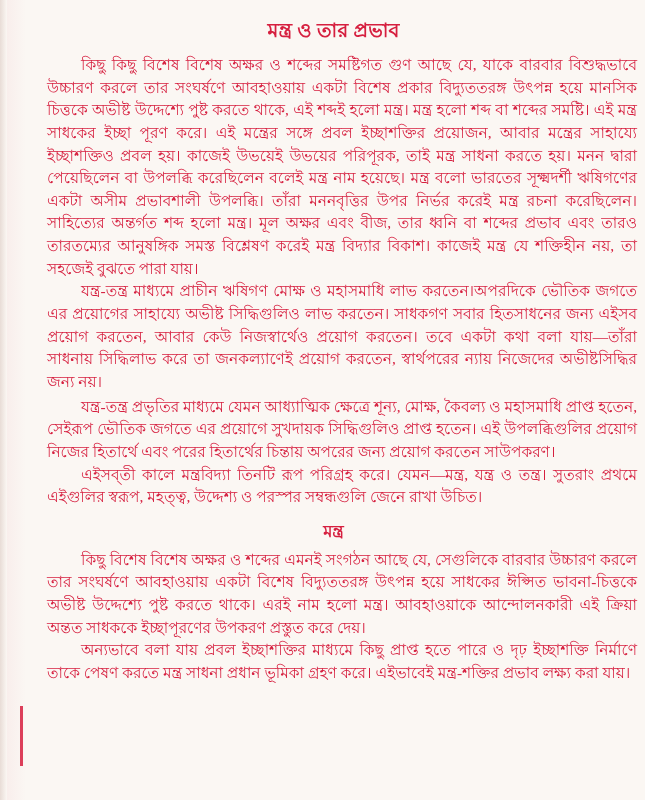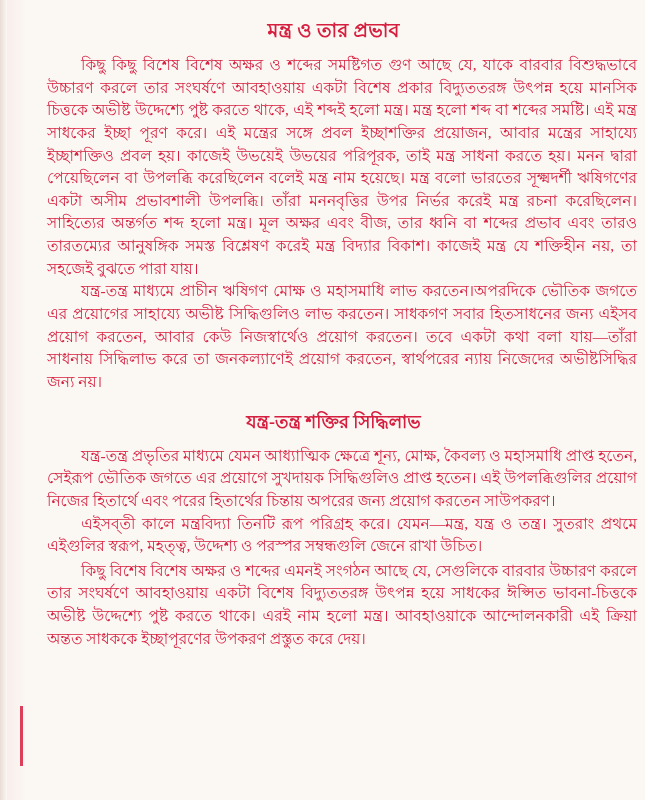--- a/index.html
+++ b/index.html
@@ -85,21 +85,22 @@
   <div class="left-edge"></div>
   <div class="edge-mark"></div>
 
   <div class="section">
     <h1 class="heading">মন্ত্র ও তার প্রভাব</h1>
     <p class="para">কিছু কিছু বিশেষ বিশেষ অক্ষর ও শব্দের সমষ্টিগত গুণ আছে যে, যাকে বারবার বিশুদ্ধভাবে উচ্চারণ করলে তার সংঘর্ষণে আবহাওয়ায় একটা বিশেষ প্রকার বিদ্যুততরঙ্গ উৎপন্ন হয়ে মানসিক চিত্তকে অভীষ্ট উদ্দেশ্যে পুষ্ট করতে থাকে, এই শব্দই হলো মন্ত্র। মন্ত্র হলো শব্দ বা শব্দের সমষ্টি। এই মন্ত্র সাধকের ইচ্ছা পূরণ করে। এই মন্ত্রের সঙ্গে প্রবল ইচ্ছাশক্তির প্রয়োজন, আবার মন্ত্রের সাহায্যে ইচ্ছাশক্তিও প্রবল হয়। কাজেই উভয়েই উভয়ের পরিপূরক, তাই মন্ত্র সাধনা করতে হয়। মনন দ্বারা পেয়েছিলেন বা উপলব্ধি করেছিলেন বলেই মন্ত্র নাম হয়েছে। মন্ত্র বলো ভারতের সূক্ষ্মদর্শী ঋষিগণের একটা অসীম প্রভাবশালী উপলব্ধি। তাঁরা মননবৃত্তির উপর নির্ভর করেই মন্ত্র রচনা করেছিলেন। সাহিত্যের অন্তর্গত শব্দ হলো মন্ত্র। মূল অক্ষর এবং বীজ, তার ধ্বনি বা শব্দের প্রভাব এবং তারও তারতম্যের আনুষঙ্গিক সমস্ত বিশ্লেষণ করেই মন্ত্র বিদ্যার বিকাশ। কাজেই মন্ত্র যে শক্তিহীন নয়, তা সহজেই বুঝতে পারা যায়।</p>
     <p class="para">যন্ত্র-তন্ত্র মাধ্যমে  প্রাচীন ঋষিগণ মোক্ষ ও মহাসমাধি লাভ করতেন।অপরদিকে ভৌতিক জগতে এর প্রয়োগের সাহায্যে অভীষ্ট সিদ্ধিগুলিও লাভ করতেন। সাধকগণ সবার হিতসাধনের জন্য এইসব প্রয়োগ করতেন, আবার কেউ নিজস্বার্থেও প্রয়োগ করতেন। তবে একটা কথা বলা যায়—তাঁরা সাধনায় সিদ্ধিলাভ করে তা জনকল্যাণেই প্রয়োগ করতেন, স্বার্থপরের ন্যায় নিজেদের অভীষ্টসিদ্ধির জন্য নয়।</p>
   </div>
 
   <div class="section">
-    <h2 class="heading-sub">যন্ত্র-তন্ত্র শক্তির সিদ্ধিলাভ</h2>
     <p class="para">যন্ত্র-তন্ত্র প্রভৃতির মাধ্যমে যেমন আধ্যাত্মিক ক্ষেত্রে শূন্য, মোক্ষ, কৈবল্য ও মহাসমাধি প্রাপ্ত হতেন, সেইরূপ ভৌতিক জগতে এর প্রয়োগে সুখদায়ক সিদ্ধিগুলিও প্রাপ্ত হতেন। এই উপলব্ধিগুলির প্রয়োগ নিজের হিতার্থে এবং পরের হিতার্থের চিন্তায় অপরের জন্য প্রয়োগ করতেন সাউপকরণ।</p>
     <p class="para">এইসব্তী কালে মন্ত্রবিদ্যা তিনটি রূপ পরিগ্রহ করে। যেমন—মন্ত্র, যন্ত্র ও তন্ত্র। সুতরাং প্রথমে এইগুলির স্বরূপ, মহত্ত্ব, উদ্দেশ্য ও পরস্পর সম্বন্ধগুলি জেনে রাখা উচিত।</p>
   </div>
 
   <div class="section">
+    <h3 class="heading-small">মন্ত্র</h3>
     <p class="para">কিছু বিশেষ বিশেষ অক্ষর ও শব্দের এমনই সংগঠন আছে যে, সেগুলিকে বারবার উচ্চারণ করলে তার সংঘর্ষণে আবহাওয়ায় একটা বিশেষ বিদ্যুততরঙ্গ উৎপন্ন হয়ে সাধকের ঈপ্সিত ভাবনা-চিত্তকে অভীষ্ট উদ্দেশ্যে পুষ্ট করতে থাকে। এরই নাম হলো মন্ত্র। আবহাওয়াকে আন্দোলনকারী এই ক্রিয়া অন্তত সাধককে ইচ্ছাপূরণের উপকরণ প্রস্তুত করে দেয়।</p>
+    <p class="para">অন্যভাবে বলা যায় প্রবল ইচ্ছাশক্তির মাধ্যমে কিছু প্রাপ্ত হতে পারে ও দৃঢ় ইচ্ছাশক্তি নির্মাণে তাকে পেষণ করতে মন্ত্র সাধনা প্রধান ভূমিকা গ্রহণ করে। এইভাবেই মন্ত্র-শক্তির প্রভাব লক্ষ্য করা যায়।</p>
   </div>
 </div>
 
 </body></html>

